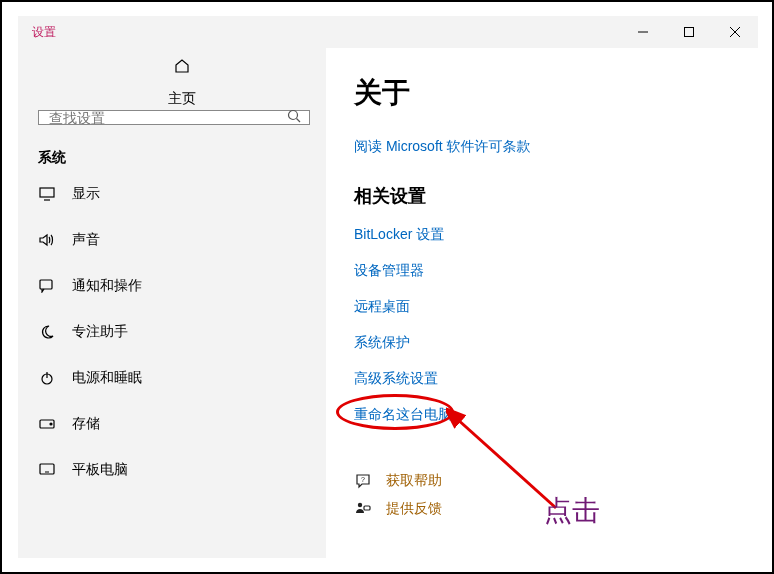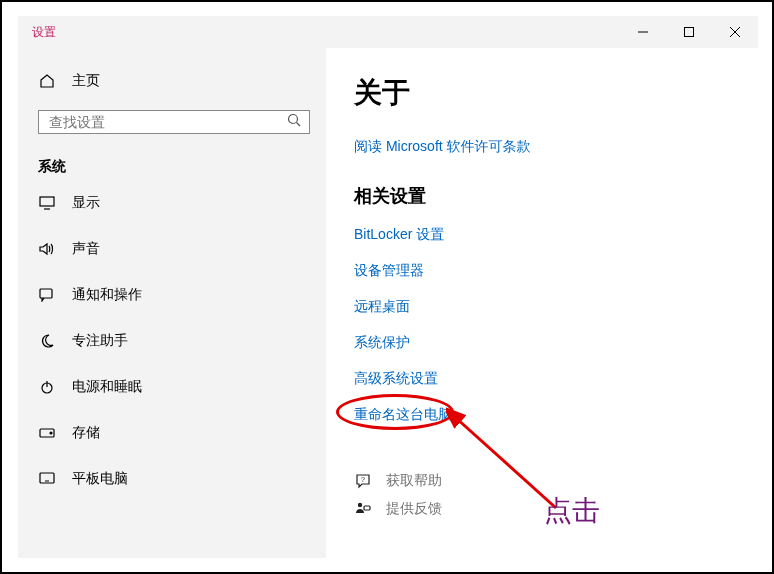--- a/index.html
+++ b/index.html
@@ -6,38 +6,38 @@
   body { background: #fff; }
   .frame { width: 774px; height: 574px; border: 2px solid #000; position: relative; overflow: hidden; }
   .window { position: absolute; left: 16px; top: 14px; right: 14px; bottom: 14px; background: #fff; display: flex; flex-direction: column; }
   .titlebar { height: 32px; display: flex; align-items: center; background: #f3f3f3; }
   .titlebar .title { padding-left: 14px; font-size: 12px; color: #be185d; }
   .titlebar .spacer { flex: 1; }
   .win-btn { width: 46px; height: 32px; display: flex; align-items: center; justify-content: center; color: #000; }
   .win-btn svg { stroke: #000; }
   .body { flex: 1; display: flex; min-height: 0; }
   .sidebar { width: 308px; background: #f3f3f3; padding-top: 10px; }
-  .home { display: flex; align-items: center; height: 46px; padding-left: 20px; gap: 16px; }
+  .home { display: flex; align-items: center; height: 46px; padding-left: 20px; gap: 16px; flex-direction: column; }
   .home .icon { width: 18px; height: 18px; display: flex; align-items: center; justify-content: center; }
   .home .label { font-size: 14px; }
   .searchwrap { margin: 6px 20px 14px 20px; }
-  .searchbox { position: relative; width: 272px; height: 24px; border: 1px solid #888; background: #fff; display: flex; align-items: center; }
+  .searchbox { position: relative; width: 272px; height: 15px; border: 1px solid #888; background: #fff; display: flex; align-items: center; }
   .searchbox input { border: none; outline: none; width: 100%; height: 100%; padding: 0 34px 0 10px; font-size: 14px; background: transparent; }
   .searchbox .sicon { position: absolute; right: 8px; top: 50%; transform: translateY(-50%); }
   .cat-title { padding: 10px 20px 18px 20px; font-size: 14px; font-weight: 600; }
   .nav-item { display: flex; align-items: flex-start; height: 46px; padding-left: 20px; gap: 16px; cursor: default; }
   .nav-item .icon { width: 18px; height: 18px; display: flex; align-items: center; justify-content: center; }
   .nav-item .label { font-size: 14px; }
   .main { flex: 1; padding: 26px 0 0 28px; position: relative; }
   .main h1 { font-size: 28px; font-weight: 600; margin-bottom: 26px; }
   .link { color: #0067c0; font-size: 14px; margin-bottom: 18px; display: block; }
   .section-title { font-size: 18px; font-weight: 600; margin-top: 28px; margin-bottom: 18px; }
   .help-row { display: flex; align-items: center; gap: 14px; margin-top: 10px; margin-bottom: 6px; }
   .help-row .hicon { width: 18px; height: 18px; display: flex; align-items: center; justify-content: center; }
-  .help-row .hlabel { font-size: 14px; color: #737373; }
+  .help-row .hlabel { font-size: 14px; color: #a16207; }
   .help-section { margin-top: 48px; }
   
   .ring { position: absolute; border: 3px solid #e00000; border-radius: 50%; width: 118px; height: 36px; pointer-events: none; }
   .anno-text { position: absolute; color: #701a75; font-size: 28px; pointer-events: none; }
   .arrow { position: absolute; pointer-events: none; }
 </style>
 </head>
 <body>
 
 <div class="frame">

